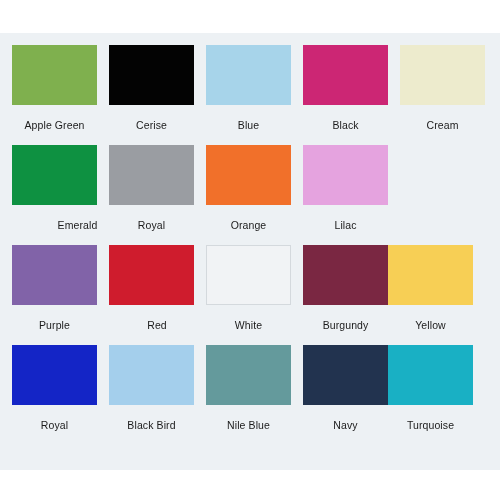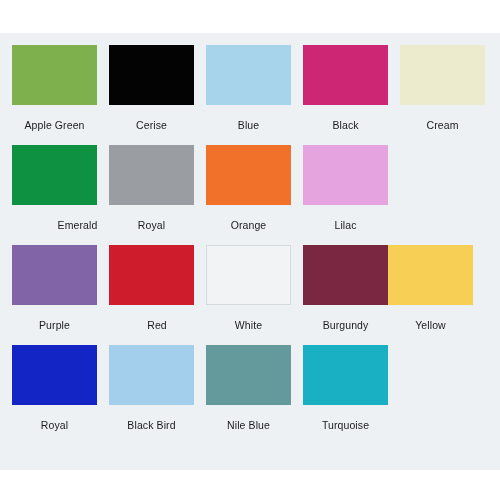--- a/index.html
+++ b/index.html
@@ -131,18 +131,22 @@
         <div class="chip-label" style="color: rgb(27, 27, 27);">Royal</div>
       </div>
       <div class="cell">
         <div class="chip" style="background: rgb(164, 207, 236);"></div>
         <div class="chip-label" style="color: rgb(27, 27, 27);">Black Bird</div>
       </div>
       <div class="cell">
         <div class="chip" style="background: rgb(100, 154, 156);"></div>
         <div class="chip-label" style="color: rgb(27, 27, 27);">Nile Blue</div>
       </div>
+      <div class="cell last-col">
+        <div class="chip" style="background: rgb(34, 51, 79);"></div>
+        <div class="chip-label" style="color: rgb(27, 27, 27);">Navy</div>
+      </div>
       <div class="cell">
         <div class="chip" style="background: rgb(25, 176, 196);"></div>
         <div class="chip-label" style="color: rgb(27, 27, 27);">Turquoise</div>
       </div>
     </div>
 </div>
 
 </body></html>

